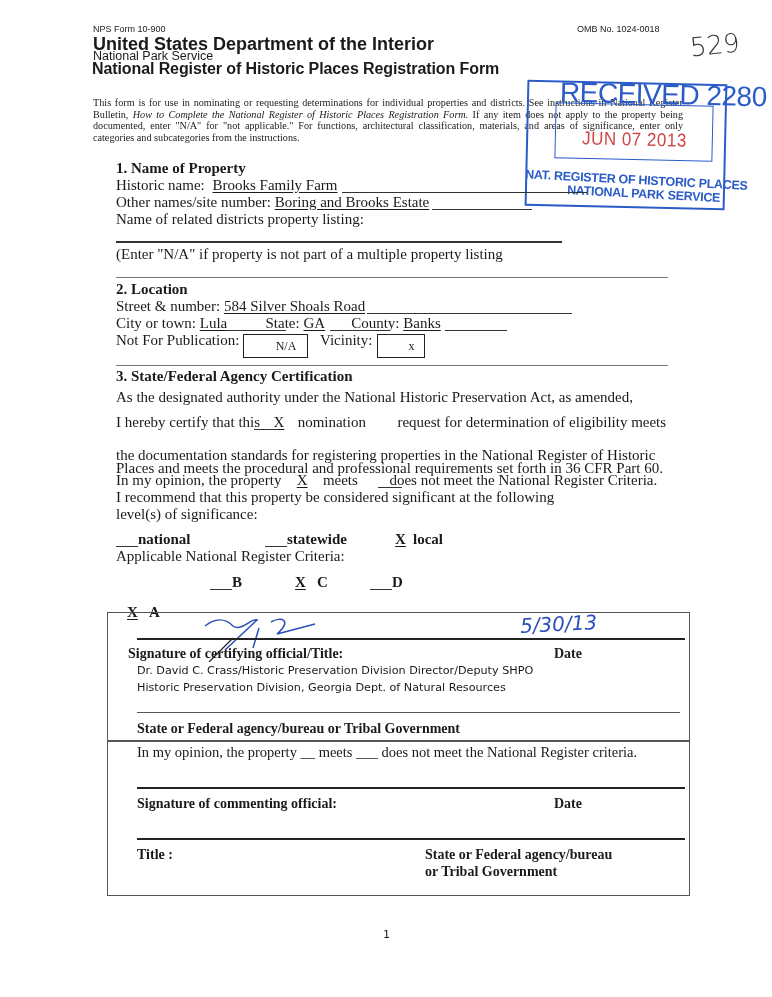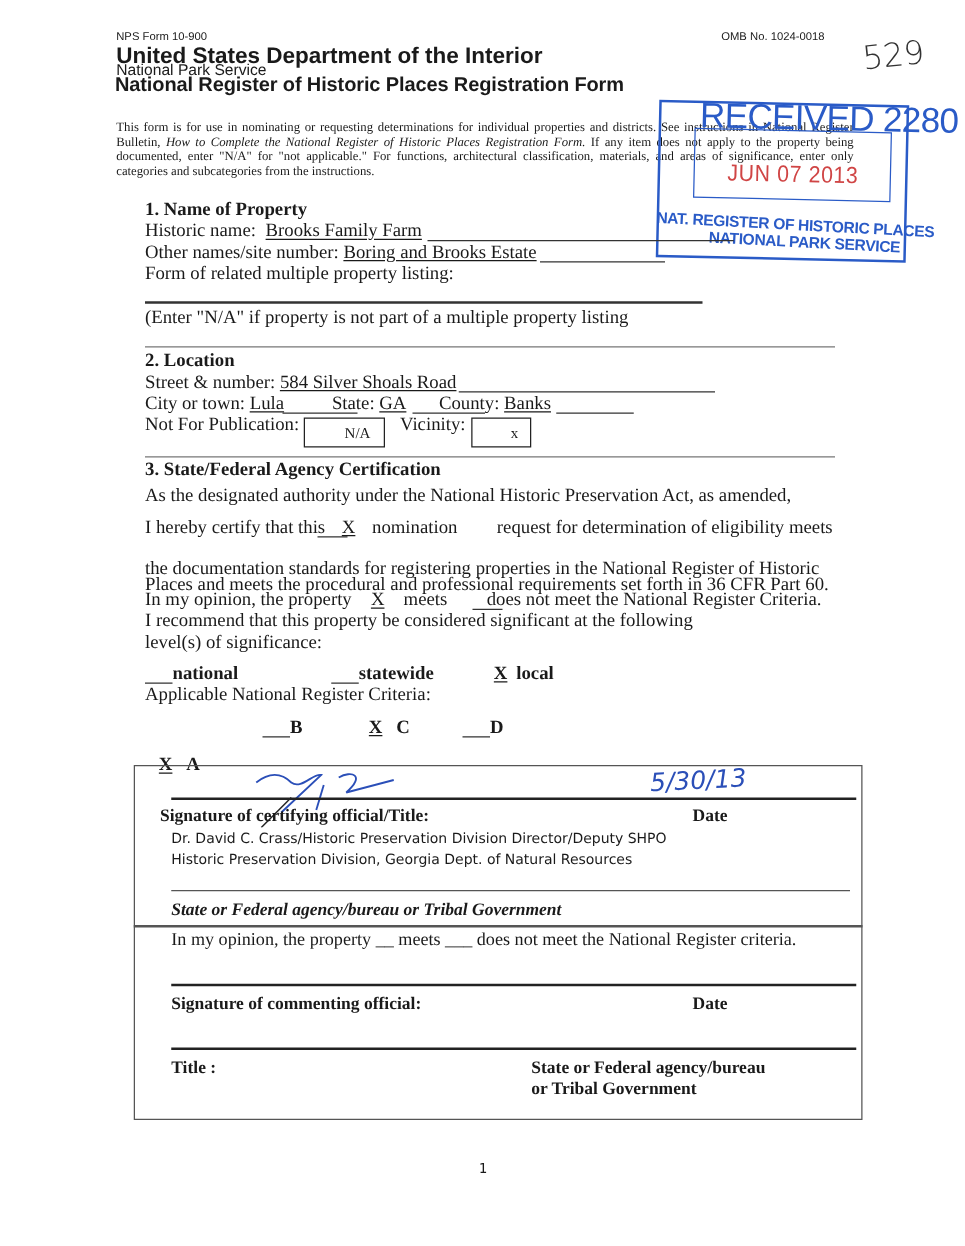--- a/index.html
+++ b/index.html
@@ -63,21 +63,21 @@
 <div class="abs serif txt" style="left:116px; top:177px;">
   <span>Historic name:</span>
   <span class="u" style="margin-left:4px;">Brooks Family Farm</span>
 </div>
 <div class="line" style="left:342px; top:192px; width:245px; height:1px;"></div>
 <div class="abs serif txt" style="left:116px; top:194px;">
   <span>Other names/site number:</span>
   <span class="u">Boring and Brooks Estate</span>
 </div>
 <div class="line" style="left:432px; top:209px; width:100px; height:1px;"></div>
-<div class="abs serif txt" style="left:116px; top:211px;">Form of related multiple property listing:</div>
+<div class="abs serif txt" style="left:116px; top:211px;">Name of related districts property listing:</div>
 <div class="line" style="left:116px; top:241px; width:446px; height:1.5px;"></div>
 <div class="abs serif txt" style="left:116px; top:246px;">(Enter "N/A" if property is not part of a multiple property listing</div>
 
 <div class="line" style="left:116px; top:277px; width:552px; height:1px; background:#777;"></div>
 
 <div class="abs serif txt sect" style="left:116px; top:281px;">2.   Location</div>
 <div class="abs serif txt" style="left:116px; top:298px;">
   <span>Street &amp; number:</span>
   <span class="u">584 Silver Shoals Road</span>
 </div>
@@ -155,21 +155,21 @@
   <path d="M38 26 L 14 50" stroke="#222" stroke-width="1.2" fill="none"></path>
 </svg>
 <div class="hand" style="left:520px; top:612px; font-size:20px; font-style:italic; transform:rotate(-3deg);">5/30/13</div>
 
 <div class="line" style="left:137px; top:638px; width:548px; height:2px; background:#222;"></div>
 <div class="abs serif sig-txt" style="left:128px; top:646px;">Signature of certifying official/Title:</div>
 <div class="abs serif sig-txt" style="left:554px; top:646px;">Date</div>
 <div class="abs sig-small" style="left:137px; top:664px;">Dr. David C. Crass/Historic Preservation Division Director/Deputy SHPO</div>
 <div class="abs sig-small" style="left:137px; top:681px;">Historic Preservation Division, Georgia Dept. of Natural Resources</div>
 <div class="line" style="left:137px; top:712px; width:543px; height:1px; background:#555;"></div>
-<div class="abs serif sig-txt" style="left:137px; top:721px;font-style:italic;">State or Federal agency/bureau or Tribal Government</div>
+<div class="abs serif sig-txt" style="left:137px; top:721px;">State or Federal agency/bureau or Tribal Government</div>
 
 <div class="abs serif" style="left:137px; top:744px; font-size:14.5px; white-space:nowrap;">In my opinion, the property __ meets ___ does not meet the National Register criteria.</div>
 <div class="line" style="left:137px; top:787px; width:548px; height:2px; background:#222;"></div>
 <div class="abs serif sig-txt" style="left:137px; top:796px;">Signature of commenting official:</div>
 <div class="abs serif sig-txt" style="left:554px; top:796px;">Date</div>
 
 <div class="line" style="left:137px; top:838px; width:548px; height:2px; background:#222;"></div>
 <div class="abs serif sig-txt" style="left:137px; top:847px;">Title :</div>
 <div class="abs serif sig-txt" style="left:425px; top:847px;">State or Federal agency/bureau</div>
 <div class="abs serif sig-txt" style="left:425px; top:864px;">or Tribal Government</div>

